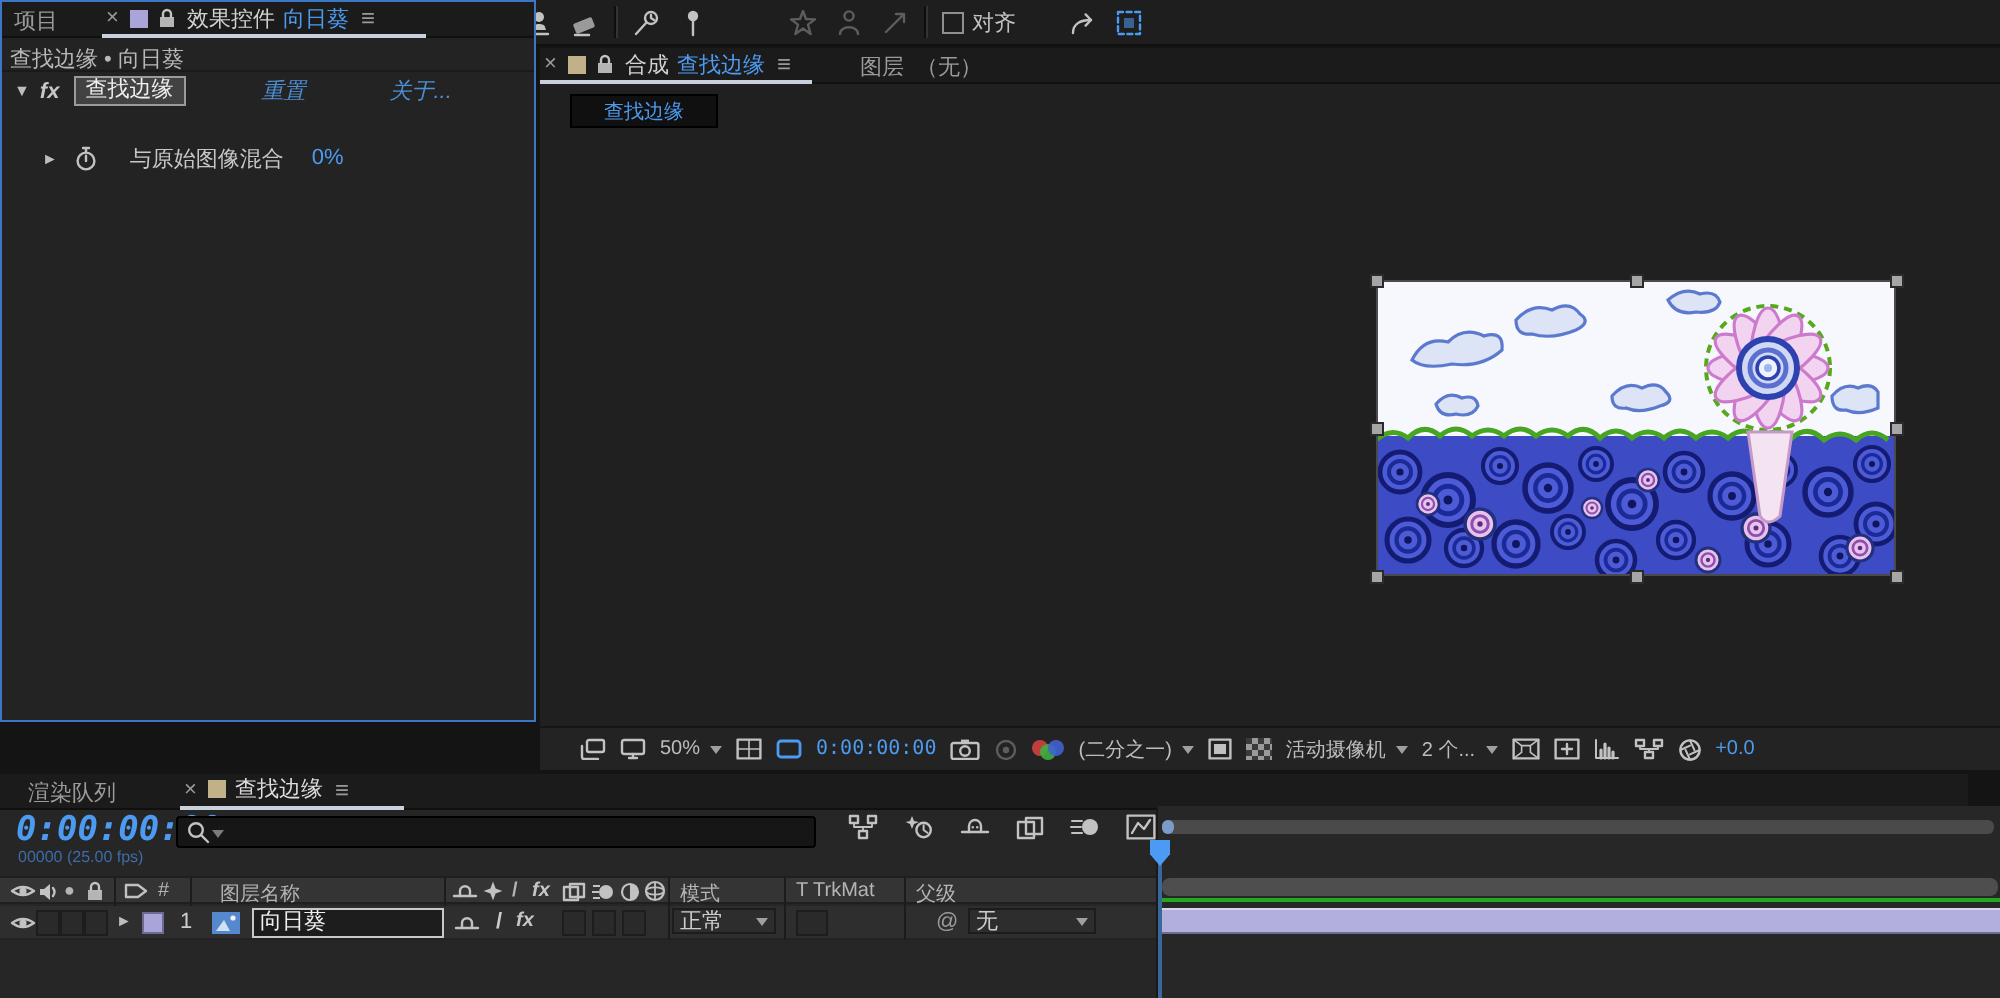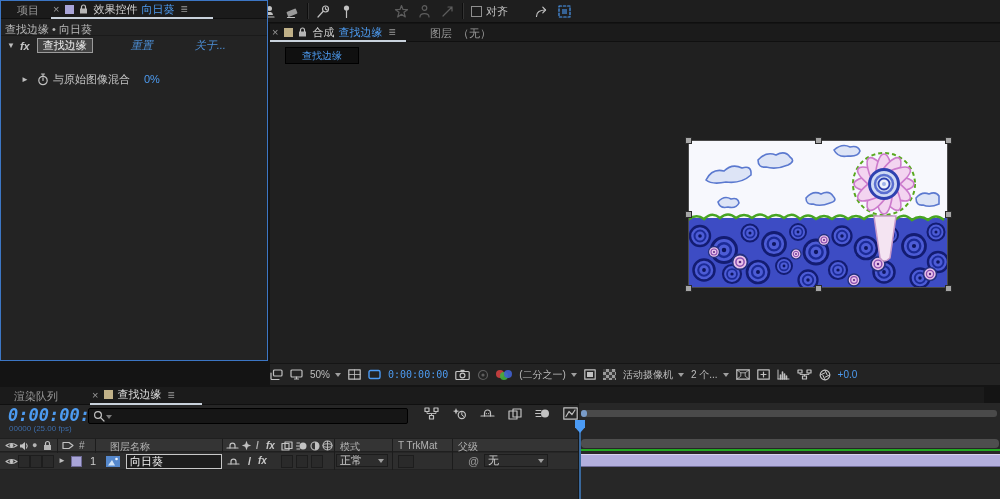--- a/index.html
+++ b/index.html
@@ -149,21 +149,21 @@
     <div class="toolbtn">
         <svg width="15" height="15" class="ic">
           <rect x="2" y="2" width="11" height="11" stroke="#4b9bf5" stroke-dasharray="2.5 1.8"></rect>
           <rect x="5" y="5" width="5" height="5" fill="#4b9bf5" opacity="0.55" stroke="none"></rect>
         </svg>
       </div>
   </div>
 
   <div class="abs" style="left:0;top:24;width:268px;height:361px;background:#232323;border:1px solid #3c76c4;box-sizing:border-box;">
     <div class="tabbar">
-      <span class="abs dimtx" style="left:16px;top:2px;">项目</span>
+      <span class="abs dimtx" style="left:6px;top:2px;">项目</span>
       <div class="abs row" style="left:52px;top:0;height:16px;">
         <span style="color:#9a9a9a;margin-right:2px;">×</span>
         <span class="sq" style="background:#a9a5d8;"></span>
         <svg class="ic" width="11" height="12" style="margin-right:4px;">
             <rect x="2" y="5.5" width="7" height="5" fill="#b5b5b5" stroke="none"></rect>
             <path d="M3.5 5.5 V4 a2 2 0 0 1 4 0 V5.5"></path>
           </svg>
         <span style="color:#d2d2d2;margin-right:4px;">效果控件</span>
         <span class="blue" style="margin-right:6px;">向日葵</span>
         <span style="color:#9a9a9a;font-size:12px;">≡</span>
@@ -181,21 +181,21 @@
       <span class="link" style="margin-left:42px;">关于...</span>
     </div>
 
 
     <div class="abs row" style="left:0;top:70px;width:100%;height:16px;">
       <span class="tri" style="margin-left:20px;">►</span>
       <svg class="ic" width="12" height="13" style="margin-left:8px;">
           <circle cx="6" cy="7.5" r="4.2"></circle>
           <path d="M6 7.5 V4.9 M4.5 1 H7.5 M6 1 V3"></path>
         </svg>
-      <span style="margin-left:4px;color:#c6c6c6;">与原始图像混合</span>
+      <span style="margin-left:16px;color:#c6c6c6;">与原始图像混合</span>
       <span class="blue" style="margin-left:14px;">0%</span>
     </div>
   </div>
 
   <div class="abs" style="left:270px;top:24px;width:730px;height:361px;background:#202020;">
     <div class="tabbar">
       <div class="abs row" style="left:2px;top:0;height:16px;">
         <span style="color:#9a9a9a;margin-right:2px;">×</span>
         <span class="sq" style="background:#c0b188;"></span>
         <svg class="ic" width="11" height="12" style="margin-right:4px;">
@@ -289,21 +289,21 @@
 
     <div class="handle" style="left:415px;top:113px;"></div>
     <div class="handle" style="left:545px;top:113px;"></div>
     <div class="handle" style="left:675px;top:113px;"></div>
     <div class="handle" style="left:415px;top:187px;"></div>
     <div class="handle" style="left:675px;top:187px;"></div>
     <div class="handle" style="left:415px;top:261px;"></div>
     <div class="handle" style="left:545px;top:261px;"></div>
     <div class="handle" style="left:675px;top:261px;"></div>
 
-    <div class="abs row" style="left:0;top:339px;width:730px;height:22px;background:#232323;border-top:1px solid #151515;padding-left:0;gap:7px;font-size:10px;color:#bdbdbd;box-sizing:border-box;">
+    <div class="abs row" style="left:0;top:339px;width:730px;height:22px;background:#232323;border-top:1px solid #151515;padding-left:20px;gap:7px;font-size:10px;color:#bdbdbd;box-sizing:border-box;">
       <svg class="ic" width="13" height="11">
           <rect x="3.5" y="1" width="8.5" height="6" rx="1"></rect>
           <path d="M1 4 V9.5 a1 1 0 0 0 1 1 H9"></path>
         </svg>
       <svg class="ic" width="13" height="11">
           <rect x="1" y="1" width="11" height="7" rx="1"></rect>
           <path d="M4.5 10 H8.5 M6.5 8 V10"></path>
         </svg>
       <span class="row">
           <span>50%</span>

